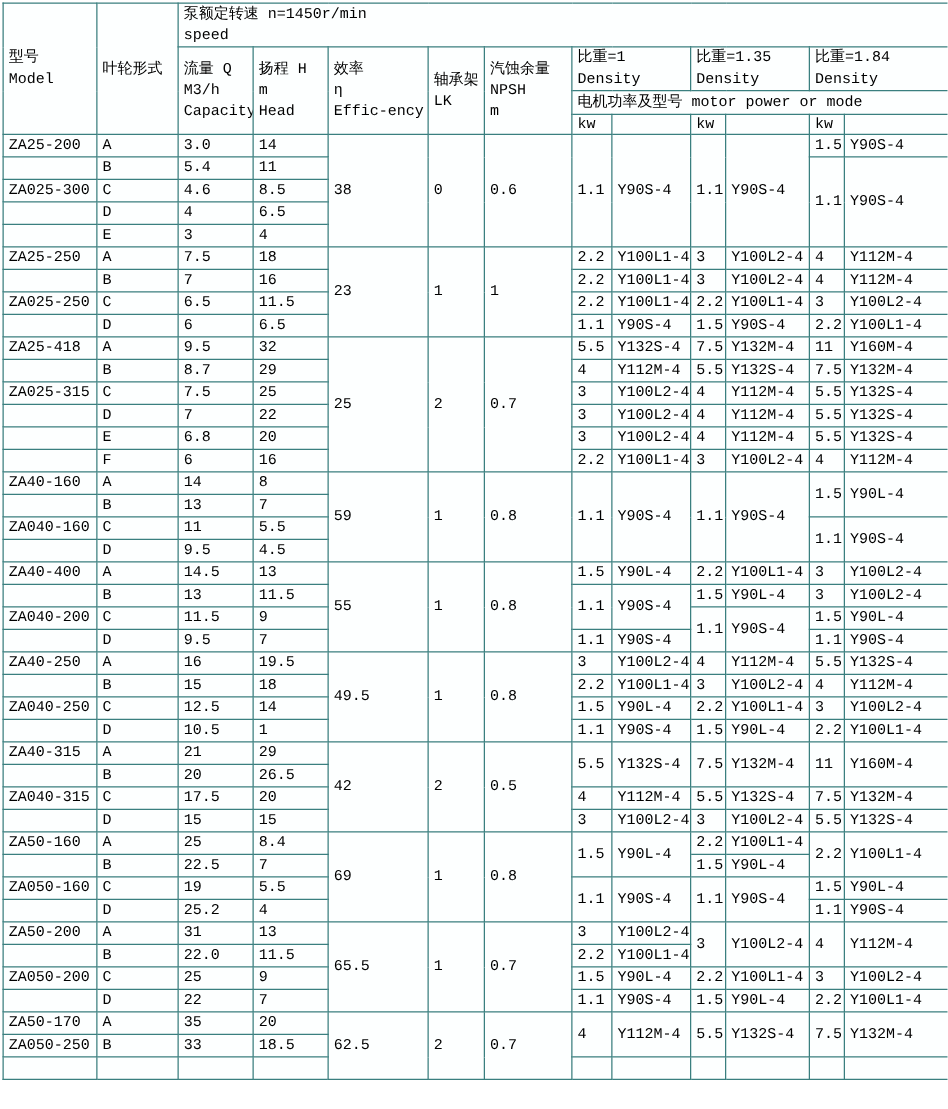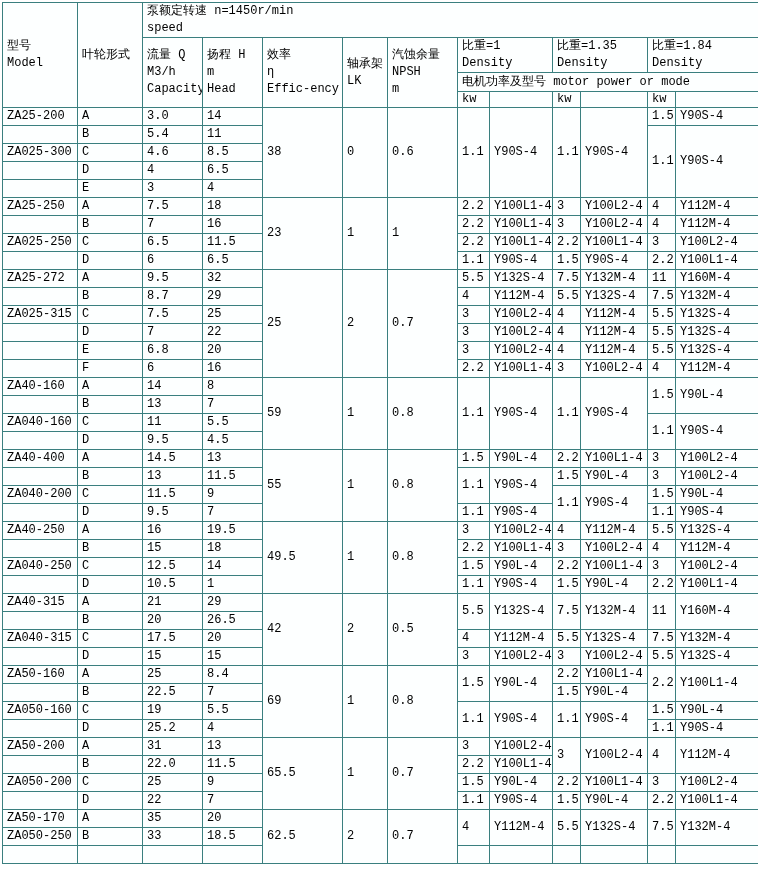--- a/index.html
+++ b/index.html
@@ -173,21 +173,21 @@
         <td>6</td>
         <td>6.5</td>
         <td>1.1</td>
         <td>Y90S-4</td>
         <td>1.5</td>
         <td>Y90S-4</td>
         <td>2.2</td>
         <td>Y100L1-4</td>
       </tr>
       <tr>
-        <td>ZA25-272</td>
+        <td>ZA25-418</td>
         <td>A</td>
         <td>9.5</td>
         <td>32</td>
         <td rowspan="6">25</td>
         <td rowspan="6">2</td>
         <td rowspan="6">0.7</td>
         <td>5.5</td>
         <td>Y132S-4</td>
         <td>7.5</td>
         <td>Y132M-4</td>

